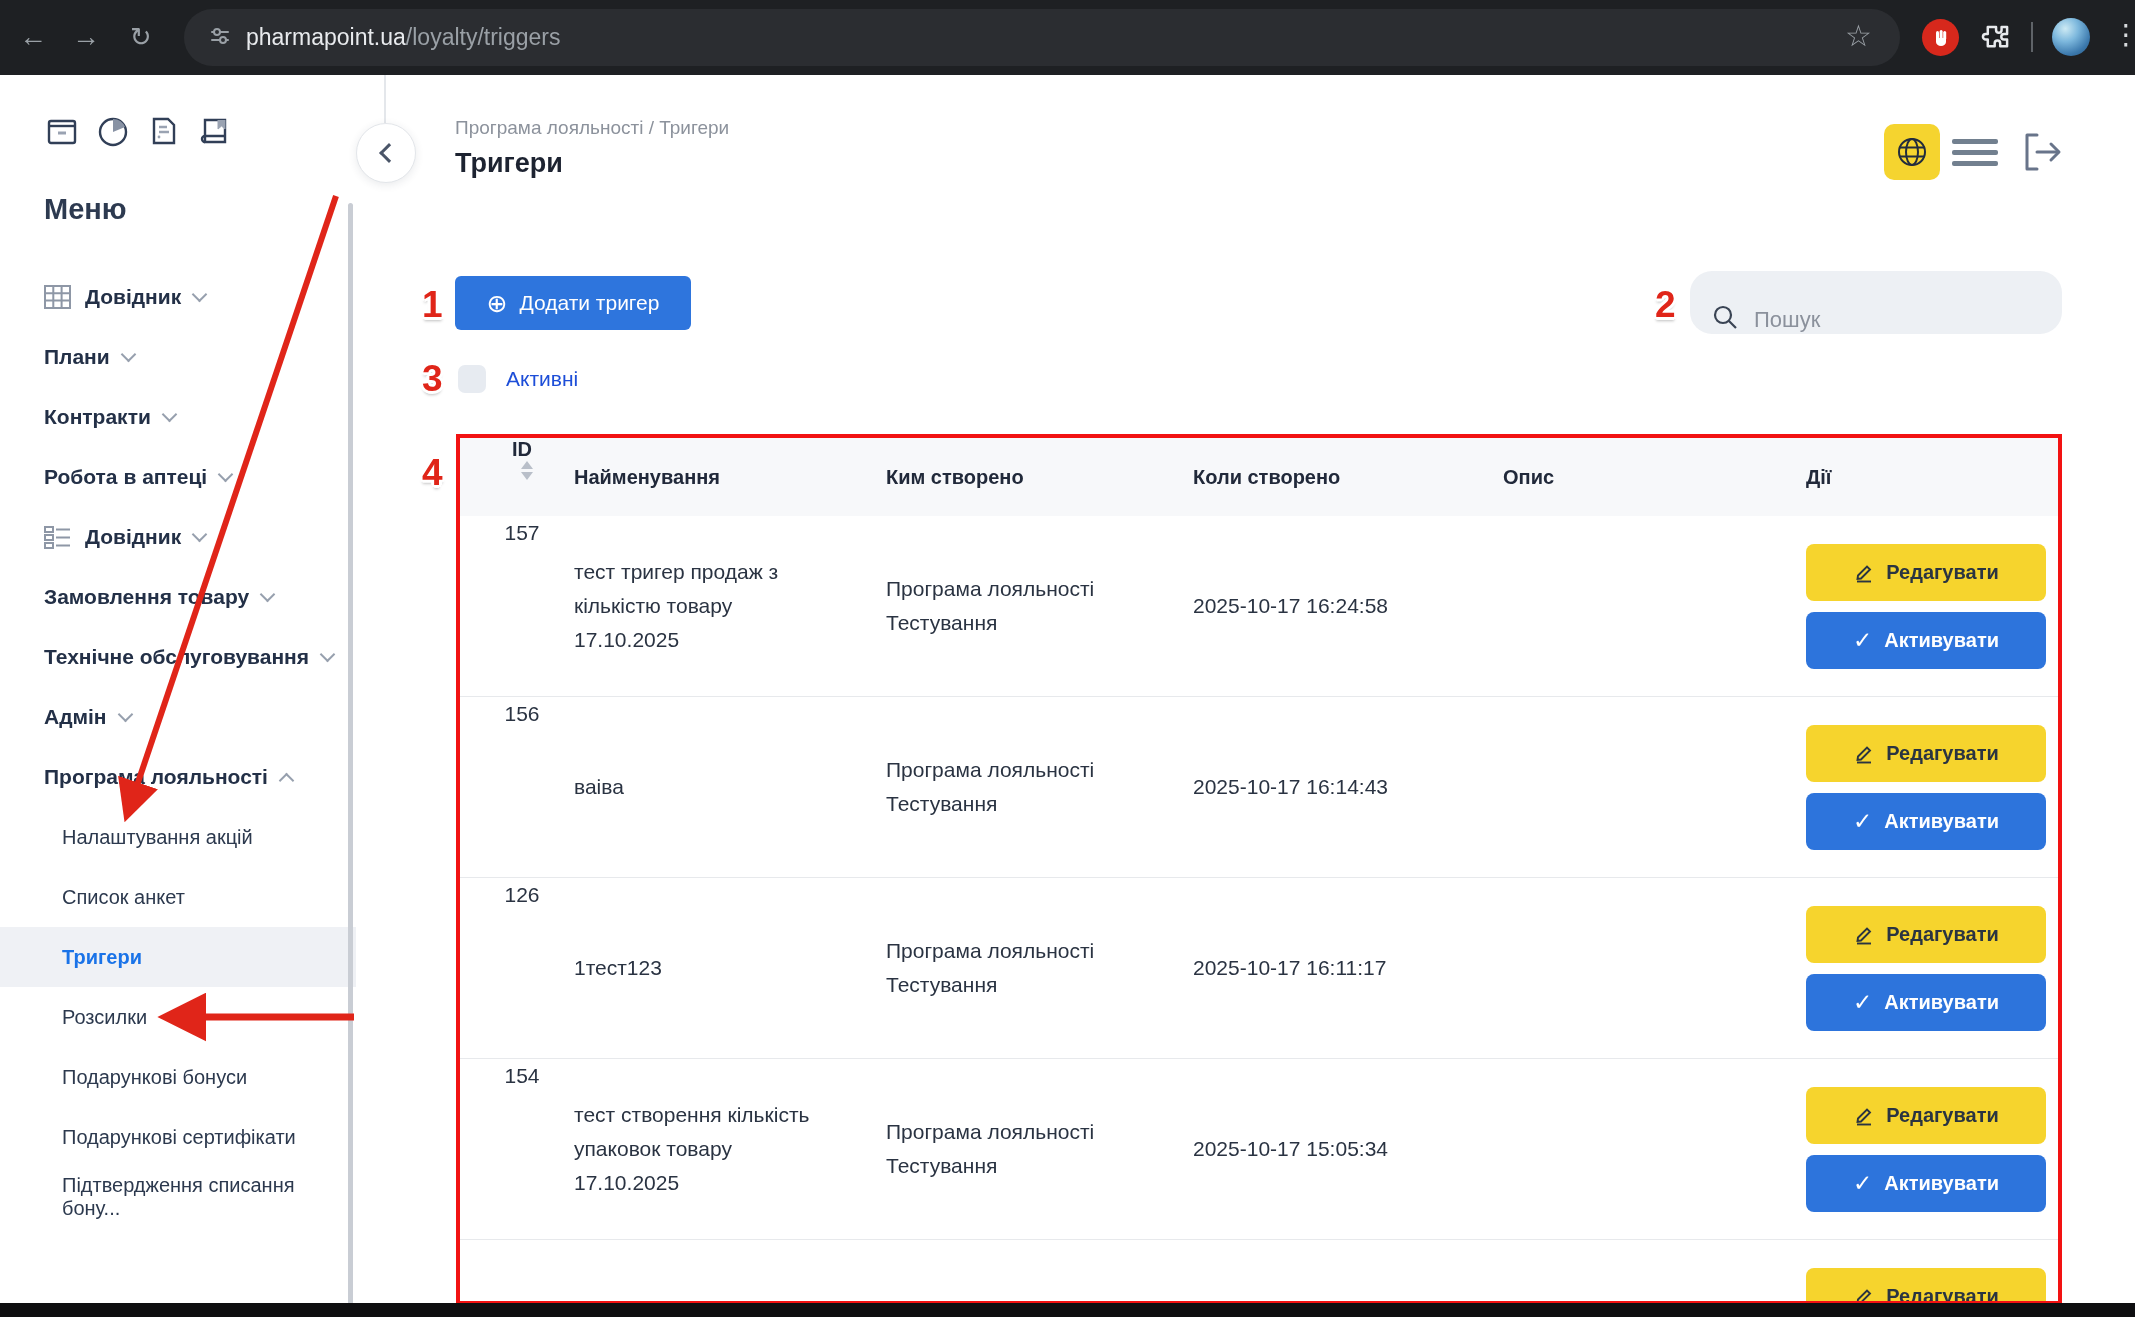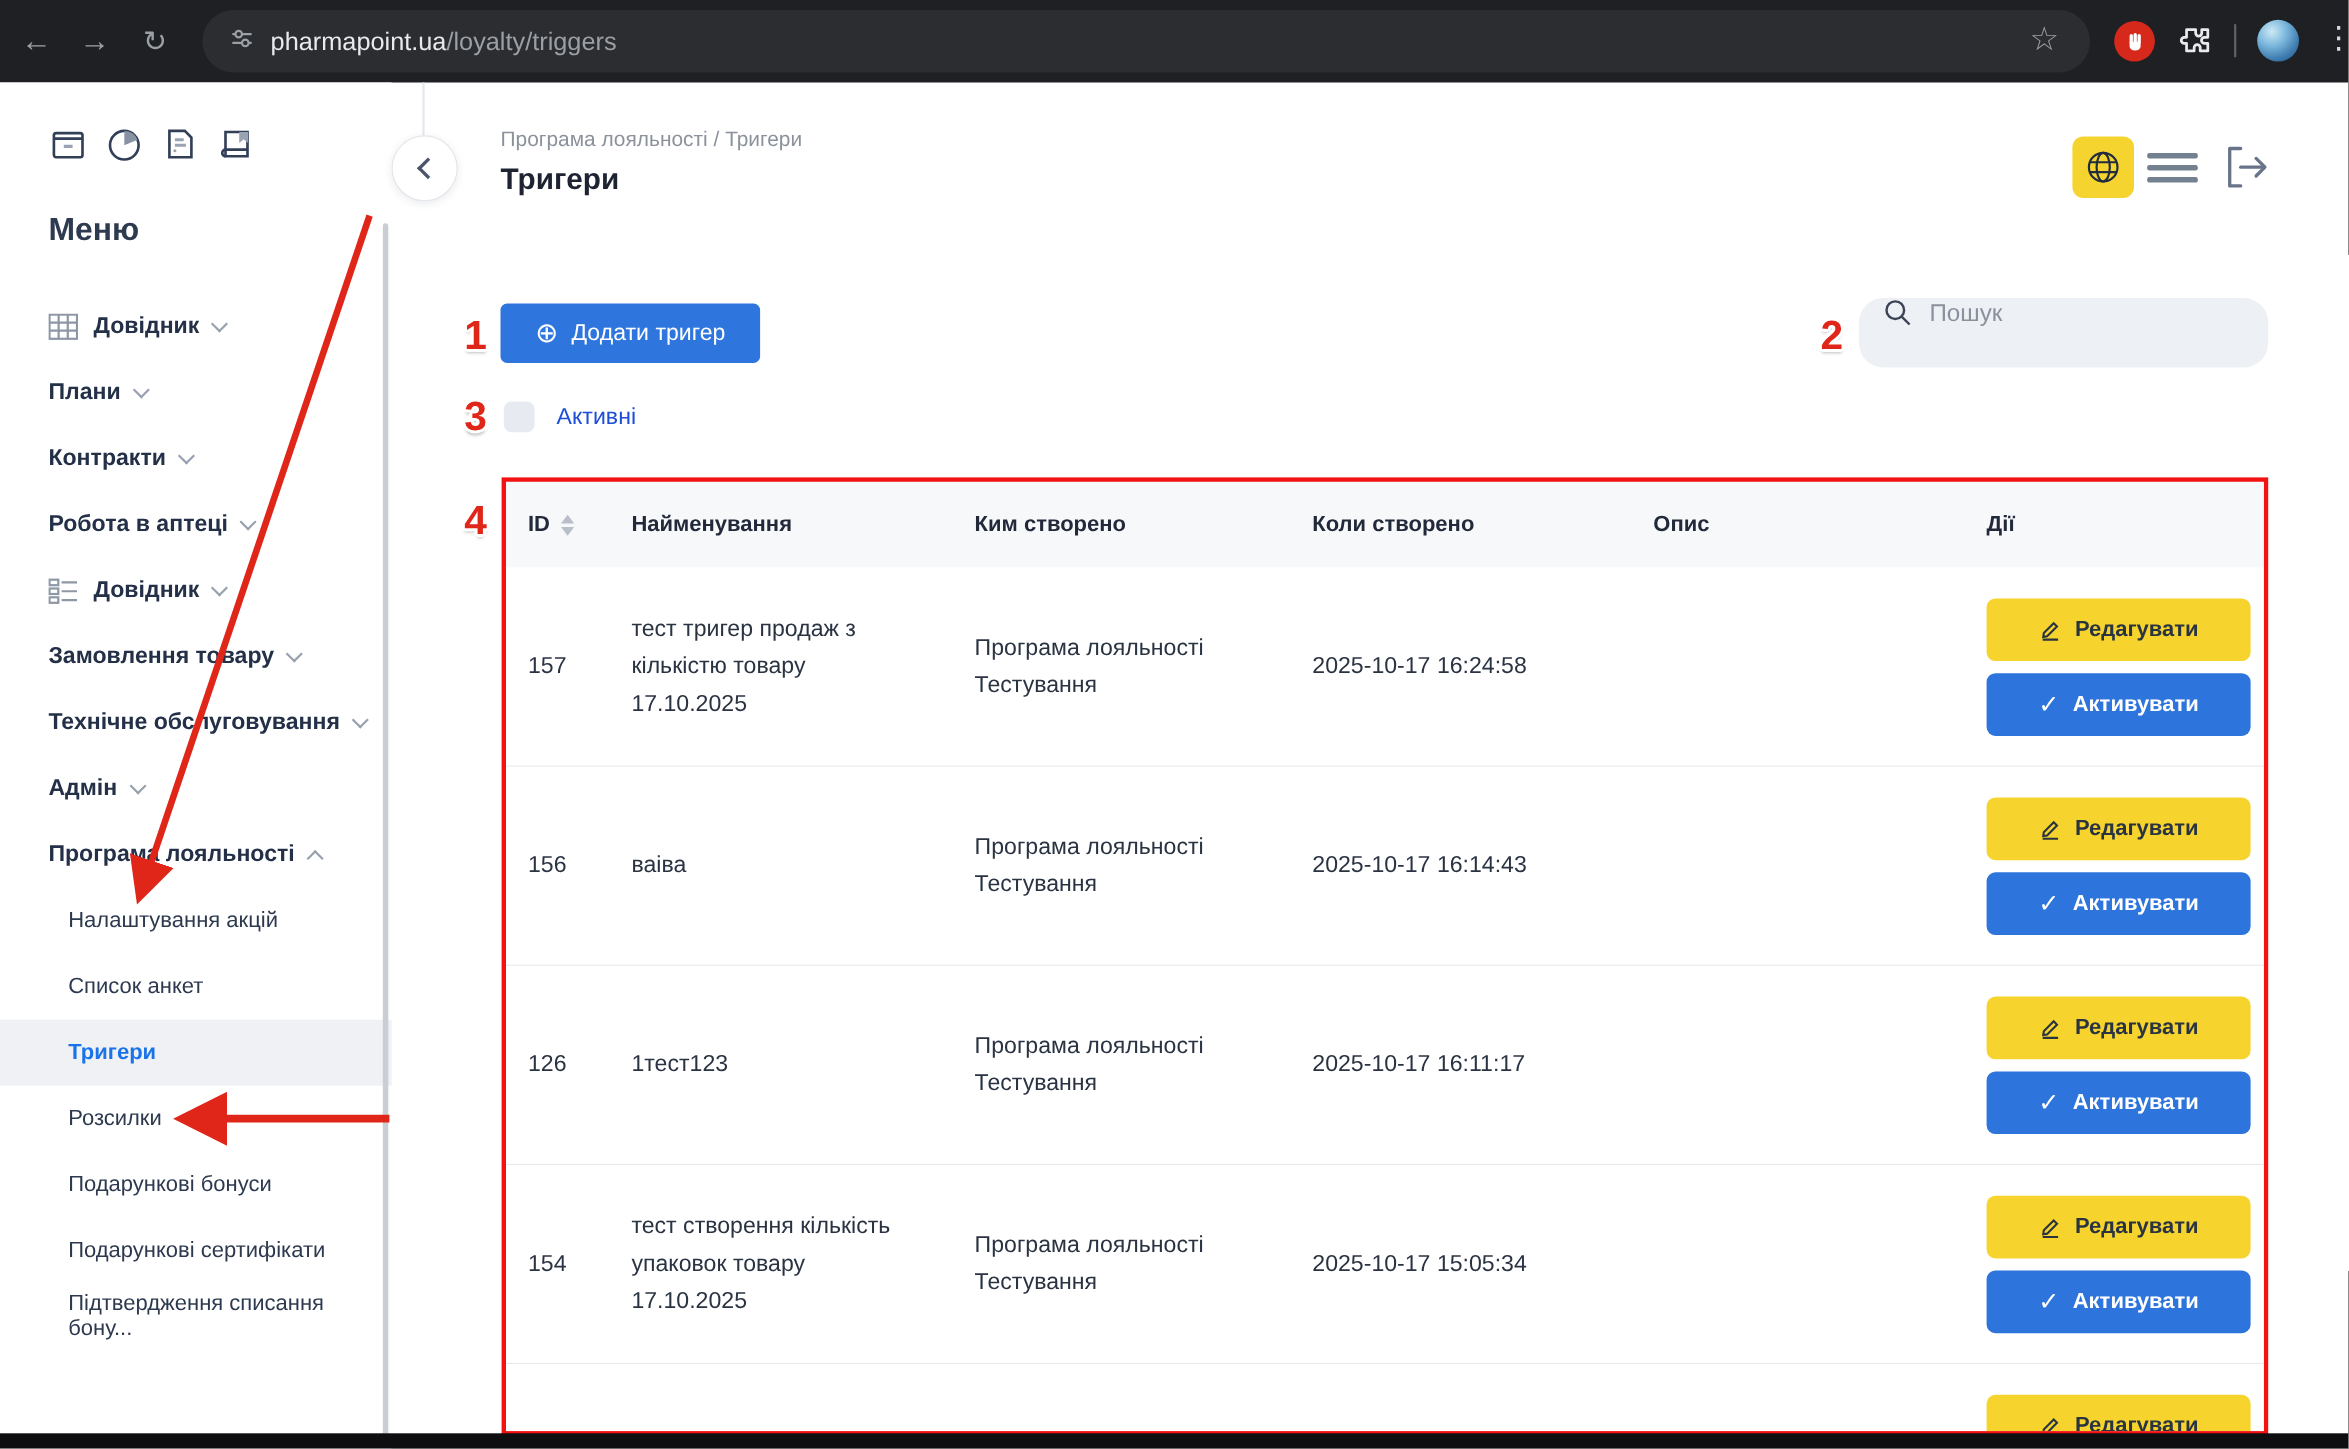--- a/index.html
+++ b/index.html
@@ -40,34 +40,34 @@
   .breadcrumb{position:absolute;left:455px;top:117px;font-size:19px;color:#8c929c;}
   .page-title{position:absolute;left:455px;top:148px;font-size:27px;font-weight:700;color:#1d2331;}
   .globe-btn{position:absolute;left:1884px;top:124px;width:56px;height:56px;border-radius:10px;background:#f5d42f;display:flex;align-items:center;justify-content:center;cursor:pointer;}
   .hamburger{position:absolute;left:1952px;top:139px;width:46px;height:27px;display:flex;flex-direction:column;justify-content:space-between;cursor:pointer;}
   .hamburger div{height:5px;background:#72808f;border-radius:2px;}
   .logout-btn{position:absolute;left:2020px;top:130px;cursor:pointer;}
   
   .add-btn{position:absolute;left:455px;top:276px;width:236px;height:54px;border-radius:6px;background:#2e75dd;border:none;
            display:flex;align-items:center;justify-content:center;gap:12px;color:#fff;font-size:21px;cursor:pointer;font-family:inherit;}
   .add-plus{font-size:25px;line-height:25px;}
-  .searchbox{position:absolute;left:1690px;top:271px;width:372px;height:63px;border-radius:22px;background:#edf0f4;display:flex;align-items:flex-start;padding-left:22px;box-sizing:border-box;}
+  .searchbox{position:absolute;left:1690px;top:271px;width:372px;height:63px;border-radius:22px;background:#edf0f4;display:flex;align-items:flex-end;padding-left:22px;box-sizing:border-box;}
   .searchbox input{border:none;outline:none;background:transparent;font-size:22px;color:#3a4454;margin-left:14px;width:280px;font-family:inherit;}
   .searchbox input::placeholder{color:#8b919c;}
   .chk-row{position:absolute;left:458px;top:365px;display:flex;align-items:center;gap:20px;}
   .checkbox{width:28px;height:28px;border-radius:7px;background:#e7ebf1;cursor:pointer;}
   .chk-label{font-size:21px;color:#1d4ed8;}
   
   .trigger-table{position:absolute;left:456px;top:434px;width:1606px;height:871px;border:4px solid #f21212;box-sizing:border-box;overflow:hidden;background:#fff;}
   .t-header{position:relative;height:78px;background:#f7f8fa;}
   .t-row{position:relative;height:180px;border-top:1px solid #e7e9ec;background:#fff;}
   .t-row.partial{height:80px;}
   .hcell{position:absolute;top:0;height:78px;display:flex;align-items:center;font-size:20px;font-weight:700;color:#21293a;}
   .cell{position:absolute;top:0;height:180px;display:flex;align-items:center;font-size:21px;color:#2a3342;line-height:34px;white-space:pre-line;}
-  .c-id{left:20px;width:84px;}
+  .c-id{left:20px;width:84px;flex-direction:column;}
   .c-name{left:114px;width:260px;}
   .c-by{left:426px;width:250px;}
   .c-at{left:733px;width:290px;}
   .c-desc{left:1043px;width:260px;}
   .c-act{left:1346px;width:240px;flex-direction:column;justify-content:center;gap:11px;}
   .sort{display:flex;flex-direction:column;gap:3px;margin-left:10px;}
   .sort span{width:0;height:0;border-left:6px solid transparent;border-right:6px solid transparent;}
   .sort .s-up{border-bottom:8px solid #b9bfc9;}
   .sort .s-dn{border-top:8px solid #b9bfc9;}
   .btn-edit{width:240px;height:57px;border:none;border-radius:8px;background:#f6d42d;color:#2a3441;font-size:20px;font-weight:600;

